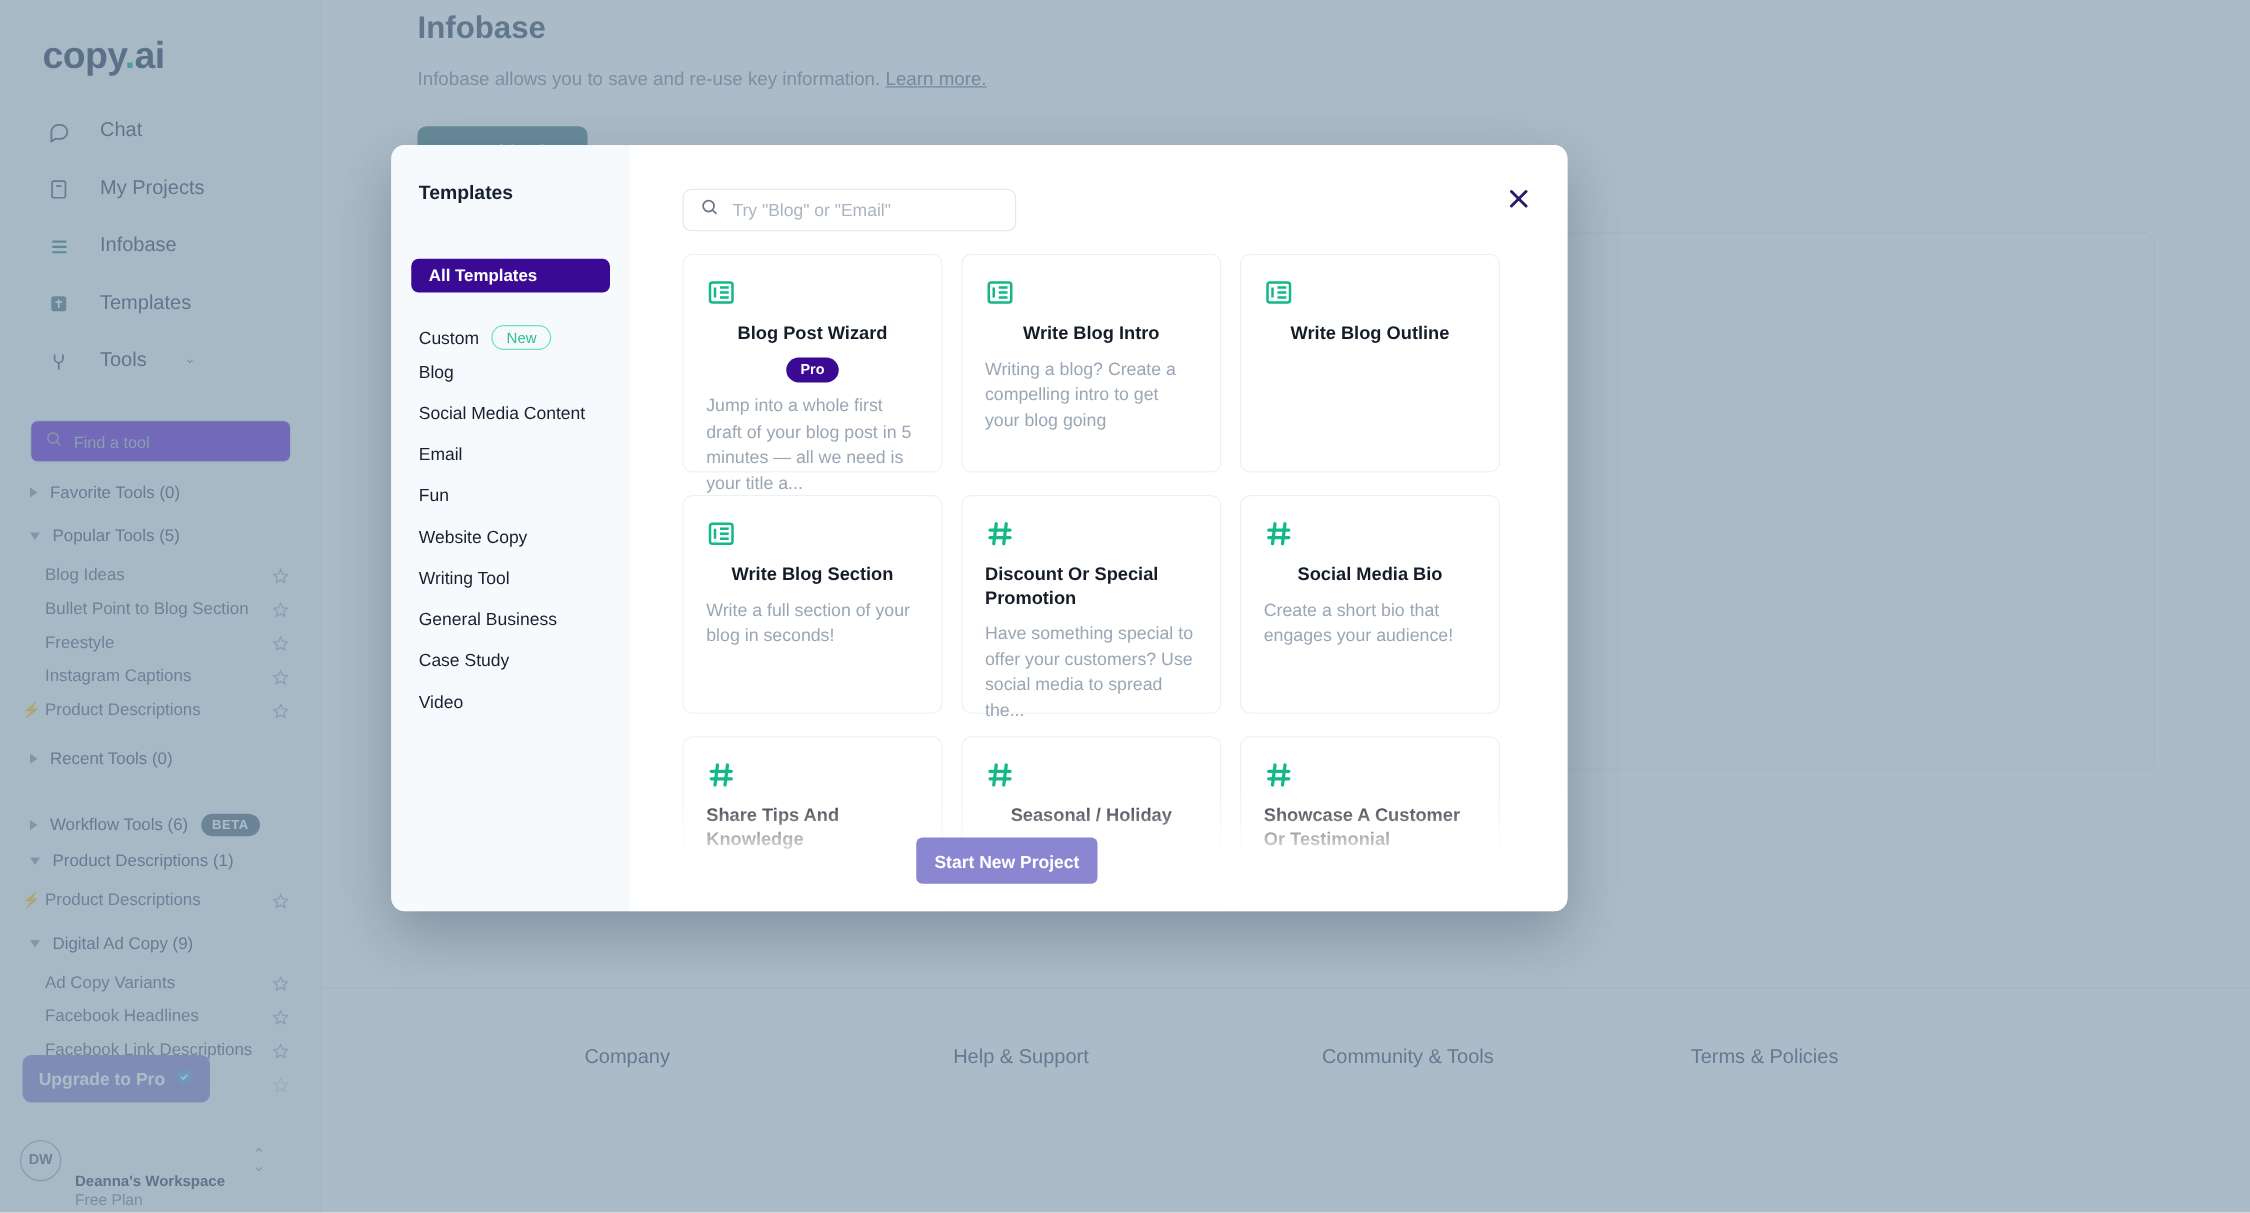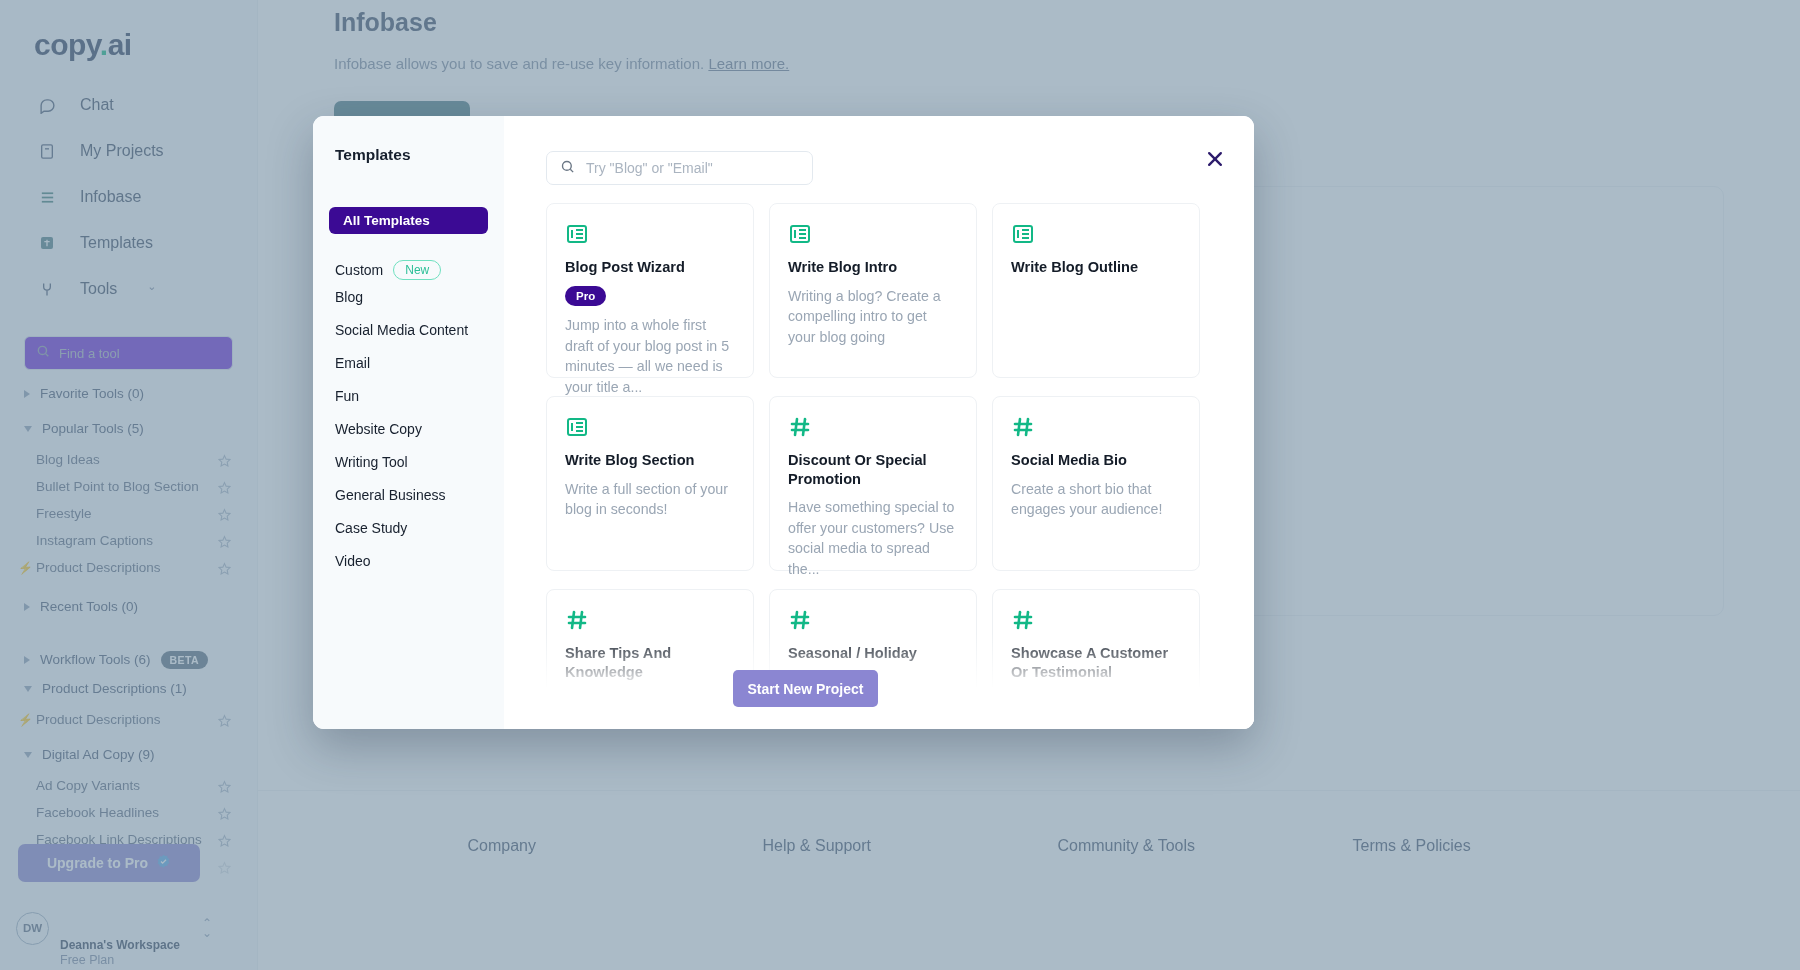--- a/index.html
+++ b/index.html
@@ -49,21 +49,21 @@
   }
   .tool .bolt { position: absolute; margin-left: -18px; color: #e9b949; font-size: 12px; }
   .tool .label { flex: 1; }
   .tool .star { width: 13px; height: 13px; }
   .badge-beta {
     background: #5b7081; color: #fff; font-size: 10.5px; font-weight: 700;
     padding: 3px 9px; border-radius: 10px; letter-spacing: .4px;
   }
 
   .upgrade {
-    position: absolute; left: 18px; bottom: 88px; width: 182px; height: 38px;
+    position: absolute; left: 18px; bottom: 88px; width: 150px; height: 38px;
     background: #8b86d2; color: #fff; border-radius: 7px;
     display: flex; align-items: center; justify-content: center; gap: 8px;
     font-size: 14px; font-weight: 600;
   }
   .workspace {
     position: absolute; left: 16px; bottom: 16px; width: 196px; height: 52px;
     display: flex; align-items: center; gap: 11px;
   }
   .avatar {
     width: 33px; height: 33px; border-radius: 50%; border: 1px solid #9fb0c2;
@@ -142,21 +142,21 @@
     display: grid; grid-template-columns: repeat(3, 208px); gap: 18px 15px;
     overflow: hidden;
   }
   .card {
     border: 1px solid #eef1f4; border-radius: 8px; background: #fff;
     height: 175px; padding: 18px 18px 0 18px;
   }
   .card .cico { color: #12b886; height: 26px; margin-bottom: 10px; }
   .card .ctitle {
     font-size: 14.6px; font-weight: 700; color: #141c28; line-height: 1.27;
-    display: flex; align-items: center; gap: 9px; flex-wrap: wrap;
+    display: flex; align-items: center; gap: 9px; flex-wrap: wrap; justify-content: center;
   }
   .pill-pro {
     background: #3b0a94; color: #fff; font-size: 11.5px; font-weight: 700;
     padding: 3px 11px; border-radius: 11px;
   }
   .card .cdesc { margin-top: 9px; font-size: 14.2px; color: #9aa6b4; line-height: 1.45; }
 
   .startbtn {
     position: absolute; left: 229px; bottom: 22px; width: 145px; height: 37px;
     background: #8b86d2; color: #fff; border: 0; border-radius: 5px;

